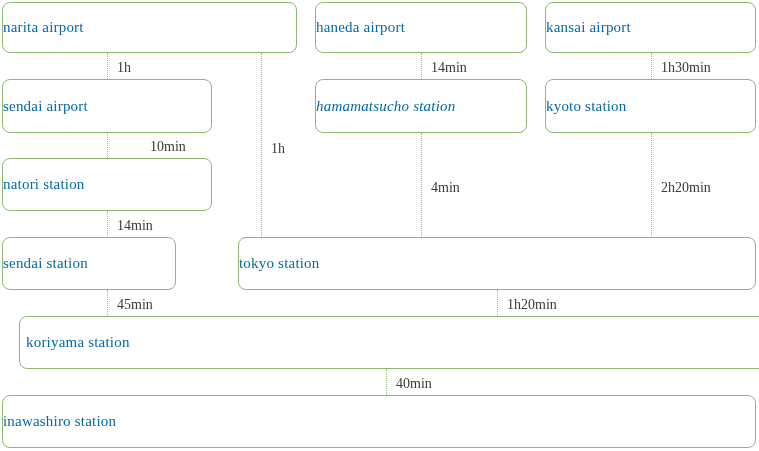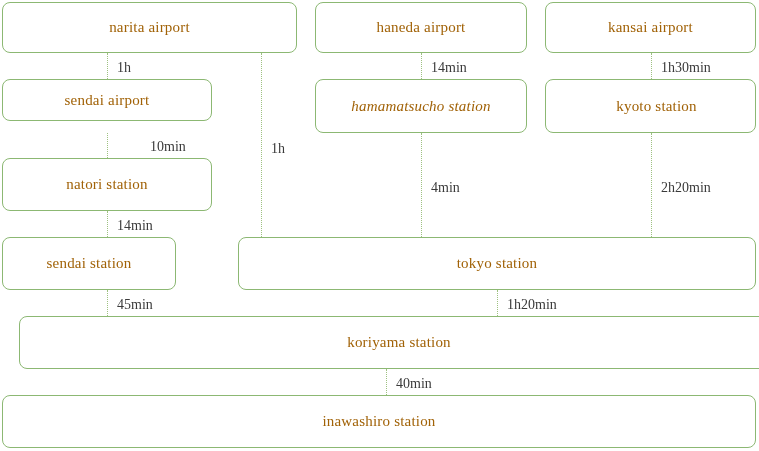--- a/index.html
+++ b/index.html
@@ -20,22 +20,21 @@
     background: #ffffff;
   }
   .node {
     position: absolute;
     box-sizing: border-box;
     border: 1px solid #8cb873;
     border-radius: 8px;
     background: #ffffff;
     display: flex;
     align-items: center;
-    justify-content: center;
-    color: #a16207;
+    color: #0369a1;
     font-size: 15px;
     letter-spacing: 0.2px;
     line-height: 1;
     white-space: nowrap;
   }
   .edge {
     position: absolute;
     width: 0px;
     border-left: 1px dotted #9ec181;
     box-sizing: border-box;
@@ -77,27 +76,27 @@
     <div class="edge-label" style="left: 396px; top: 377px;">40min</div>
     <div class="node" style="left: 2px; top: 2px; width: 295px; height: 51px;">
       <span>narita airport</span>
     </div>
     <div class="node" style="left: 315px; top: 2px; width: 212px; height: 51px;">
       <span>haneda airport</span>
     </div>
     <div class="node" style="left: 545px; top: 2px; width: 211px; height: 51px;">
       <span>kansai airport</span>
     </div>
-    <div class="node" style="left: 2px; top: 79px; width: 210px; height: 42px;">
+    <div class="node" style="left: 2px; top: 79px; width: 210px; height: 54px;">
       <span>sendai airport</span>
     </div>
     <div class="node" style="left: 315px; top: 79px; width: 212px; height: 54px; font-style: italic;">
       <span>hamamatsucho station</span>
     </div>
-    <div class="node" style="left: 545px; top: 79px; width: 211px; height: 54px; padding-left: 12px;">
+    <div class="node" style="left: 545px; top: 79px; width: 211px; height: 54px;">
       <span>kyoto station</span>
     </div>
     <div class="node" style="left: 2px; top: 158px; width: 210px; height: 53px;">
       <span>natori station</span>
     </div>
     <div class="node" style="left: 2px; top: 237px; width: 174px; height: 53px;">
       <span>sendai station</span>
     </div>
     <div class="node" style="left: 238px; top: 237px; width: 518px; height: 53px;">
       <span>tokyo station</span>

